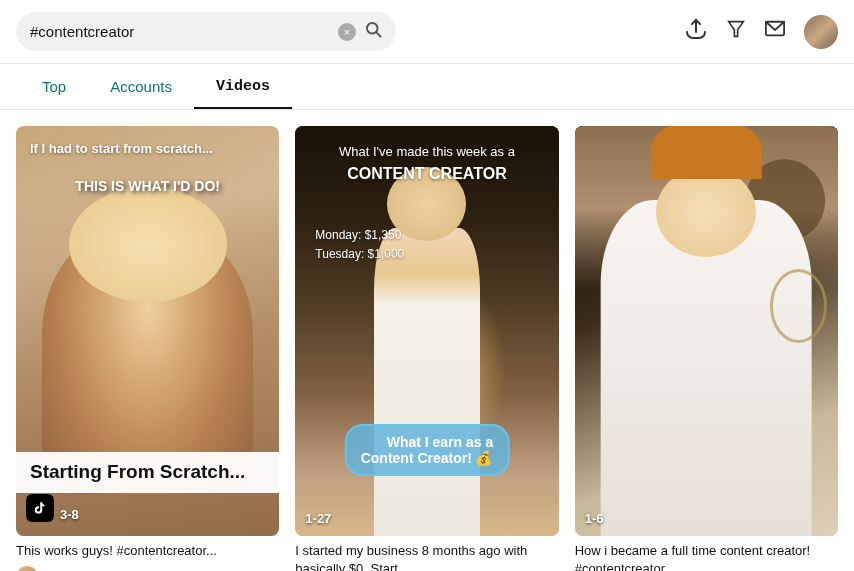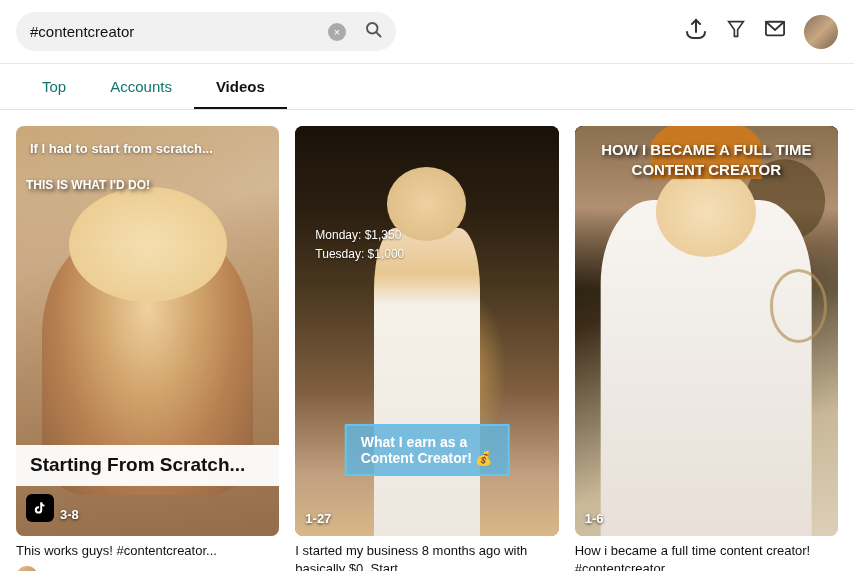--- a/index.html
+++ b/index.html
@@ -21,21 +21,21 @@
       background: #fff;
     }
     .search-bar {
       display: flex;
       align-items: center;
       background: #f1f1f1;
       border-radius: 20px;
       padding: 8px 14px;
       flex: 1;
       max-width: 380px;
-      gap: 18px;
+      gap: 8px;
     }
     .search-text {
       flex: 1;
       font-size: 15px;
       color: #111;
       background: transparent;
       border: none;
       outline: none;
     }
     .clear-btn {
@@ -96,20 +96,21 @@
       padding: 14px 22px;
       font-size: 15px;
       color: #0f766e;
       cursor: pointer;
       position: relative;
       font-weight: 400;
     }
     .tab.active {
       color: #111;
       font-weight: 600;
+      font-family: Liberation Mono, monospace;
     }
     .tab.active::after {
       content: '';
       position: absolute;
       bottom: 0;
       left: 0;
       right: 0;
       height: 2px;
       background: #111;
     }
@@ -157,29 +158,30 @@
       font-weight: 600;
       line-height: 1.4;
       text-shadow: 0 1px 3px rgba(0,0,0,0.5);
     }
     .thumb-1-text-big {
       position: absolute;
       top: 52px;
       left: 10px;
       right: 10px;
       color: #fff;
-      font-size: 12px;
+      font-size: 14px;
       font-weight: 900;
       text-shadow: 2px 2px 4px rgba(0,0,0,0.7);
       text-transform: uppercase;
       line-height: 1.2;
+      text-align: center;
     }
     .thumb-1-text-bottom {
       position: absolute;
-      bottom: 50px;
+      bottom: 43px;
       left: 0;
       right: 0;
       background: rgba(255,255,255,0.95);
       padding: 8px 14px;
       font-size: 19px;
       font-weight: 800;
       color: #111;
       text-align: left;
       line-height: 1.3;
     }
@@ -239,26 +241,26 @@
       line-height: 1.6;
       text-shadow: 0 1px 2px rgba(0,0,0,0.5);
     }
     .thumb-2-box {
       position: absolute;
       bottom: 60px;
       left: 50%;
       transform: translateX(-50%);
       background: rgba(100,180,220,0.85);
       border: 2px solid rgba(100,200,240,0.9);
-      border-radius: 1px;
+      border-radius: 18px;
       padding: 8px 14px;
       color: #fff;
       font-size: 14px;
       font-weight: 700;
-      text-align: left;
+      text-align: right;
       white-space: nowrap;
     }
 
     
     .thumb-3 {
       background: linear-gradient(160deg, #1a1209 0%, #2c2015 30%, #4a3820 50%, #c8b090 80%, #e0d0b8 100%);
     }
     .thumb-3-text-top {
       position: absolute;
       top: 14px;
@@ -402,20 +404,24 @@
 
   <div class="video-card">
     <div class="video-thumbnail thumb-2">
 
       <div style="position:absolute;inset:0;background:linear-gradient(180deg,#1a1208 0%,#2a1e10 20%,#4a3820 40%,#806040 65%,#c0a080 85%,#d8b888 100%);"></div>
 
       <div style="position:absolute;bottom:20%;right:20%;width:30%;height:40%;background:radial-gradient(ellipse,rgba(255,200,100,0.5) 0%,transparent 70%);"></div>
 
       <div style="position:absolute;bottom:0;left:30%;width:40%;height:75%;background:linear-gradient(180deg,#f0d8b8 0%,#e8c890 15%,#f5f0e8 25%,#ece8e0 100%);border-radius:20% 20% 0 0;"></div>
       <div style="position:absolute;bottom:72%;left:35%;width:30%;height:18%;background:radial-gradient(ellipse,#f0d0a0 0%,#d8b880 100%);border-radius:50%;"></div>
+      <div class="thumb-2-text-top">
+        <div>What I've made this week as a</div>
+        <div class="thumb-2-creator-text">CONTENT CREATOR</div>
+      </div>
       <div class="thumb-2-earnings">
         <div>Monday: $1,350</div>
         <div>Tuesday: $1,000</div>
       </div>
       <div class="thumb-2-box">What I earn as a<br>Content Creator! 💰</div>
       <div class="video-counter">1-27</div>
     </div>
     <div class="video-desc">
       <span>I started my business 8 months ago with basically $0. Start...</span>
     </div>
@@ -430,23 +436,20 @@
 
       <div style="position:absolute;top:8%;right:5%;width:30%;height:20%;background:rgba(80,60,30,0.6);border-radius:50%;transform:rotate(-20deg);"></div>
 
       <div style="position:absolute;bottom:0;left:50%;transform:translateX(-50%);width:80%;height:82%;background:linear-gradient(180deg,#f8f4f0 0%,#f0ece8 40%,#e8e0d8 100%);border-radius:25% 25% 0 0;"></div>
 
       <div style="position:absolute;bottom:68%;left:50%;transform:translateX(-50%);width:38%;height:22%;background:radial-gradient(ellipse,#f5deb8 0%,#e8c890 100%);border-radius:50%;"></div>
 
       <div style="position:absolute;bottom:87%;left:50%;transform:translateX(-50%);width:42%;height:15%;background:#c87820;border-radius:50% 50% 0 0;"></div>
 
       <div style="position:absolute;top:35%;right:4%;width:22%;height:18%;border:3px solid rgba(180,150,90,0.7);border-radius:50%;"></div>
-      <div class="thumb-3-text-top">
-        <span>HOW I BECAME A FULL TIME CONTENT CREATOR</span>
-      </div>
       <div class="video-counter">1-6</div>
     </div>
     <div class="video-desc">
       <span>How i became a full time content creator!</span>
       <span class="hashtag">#contentcreator...</span>
     </div>
 
   </div>
 
 </div>

